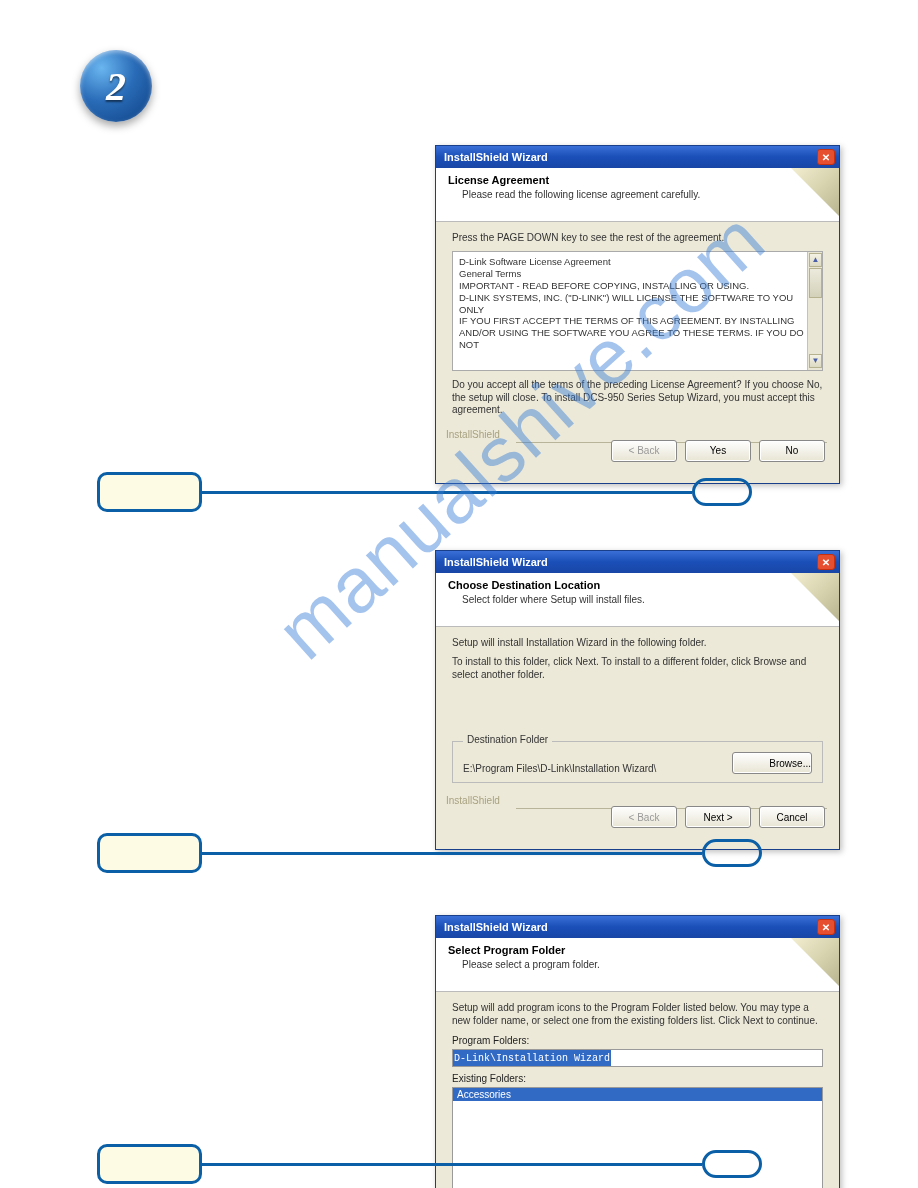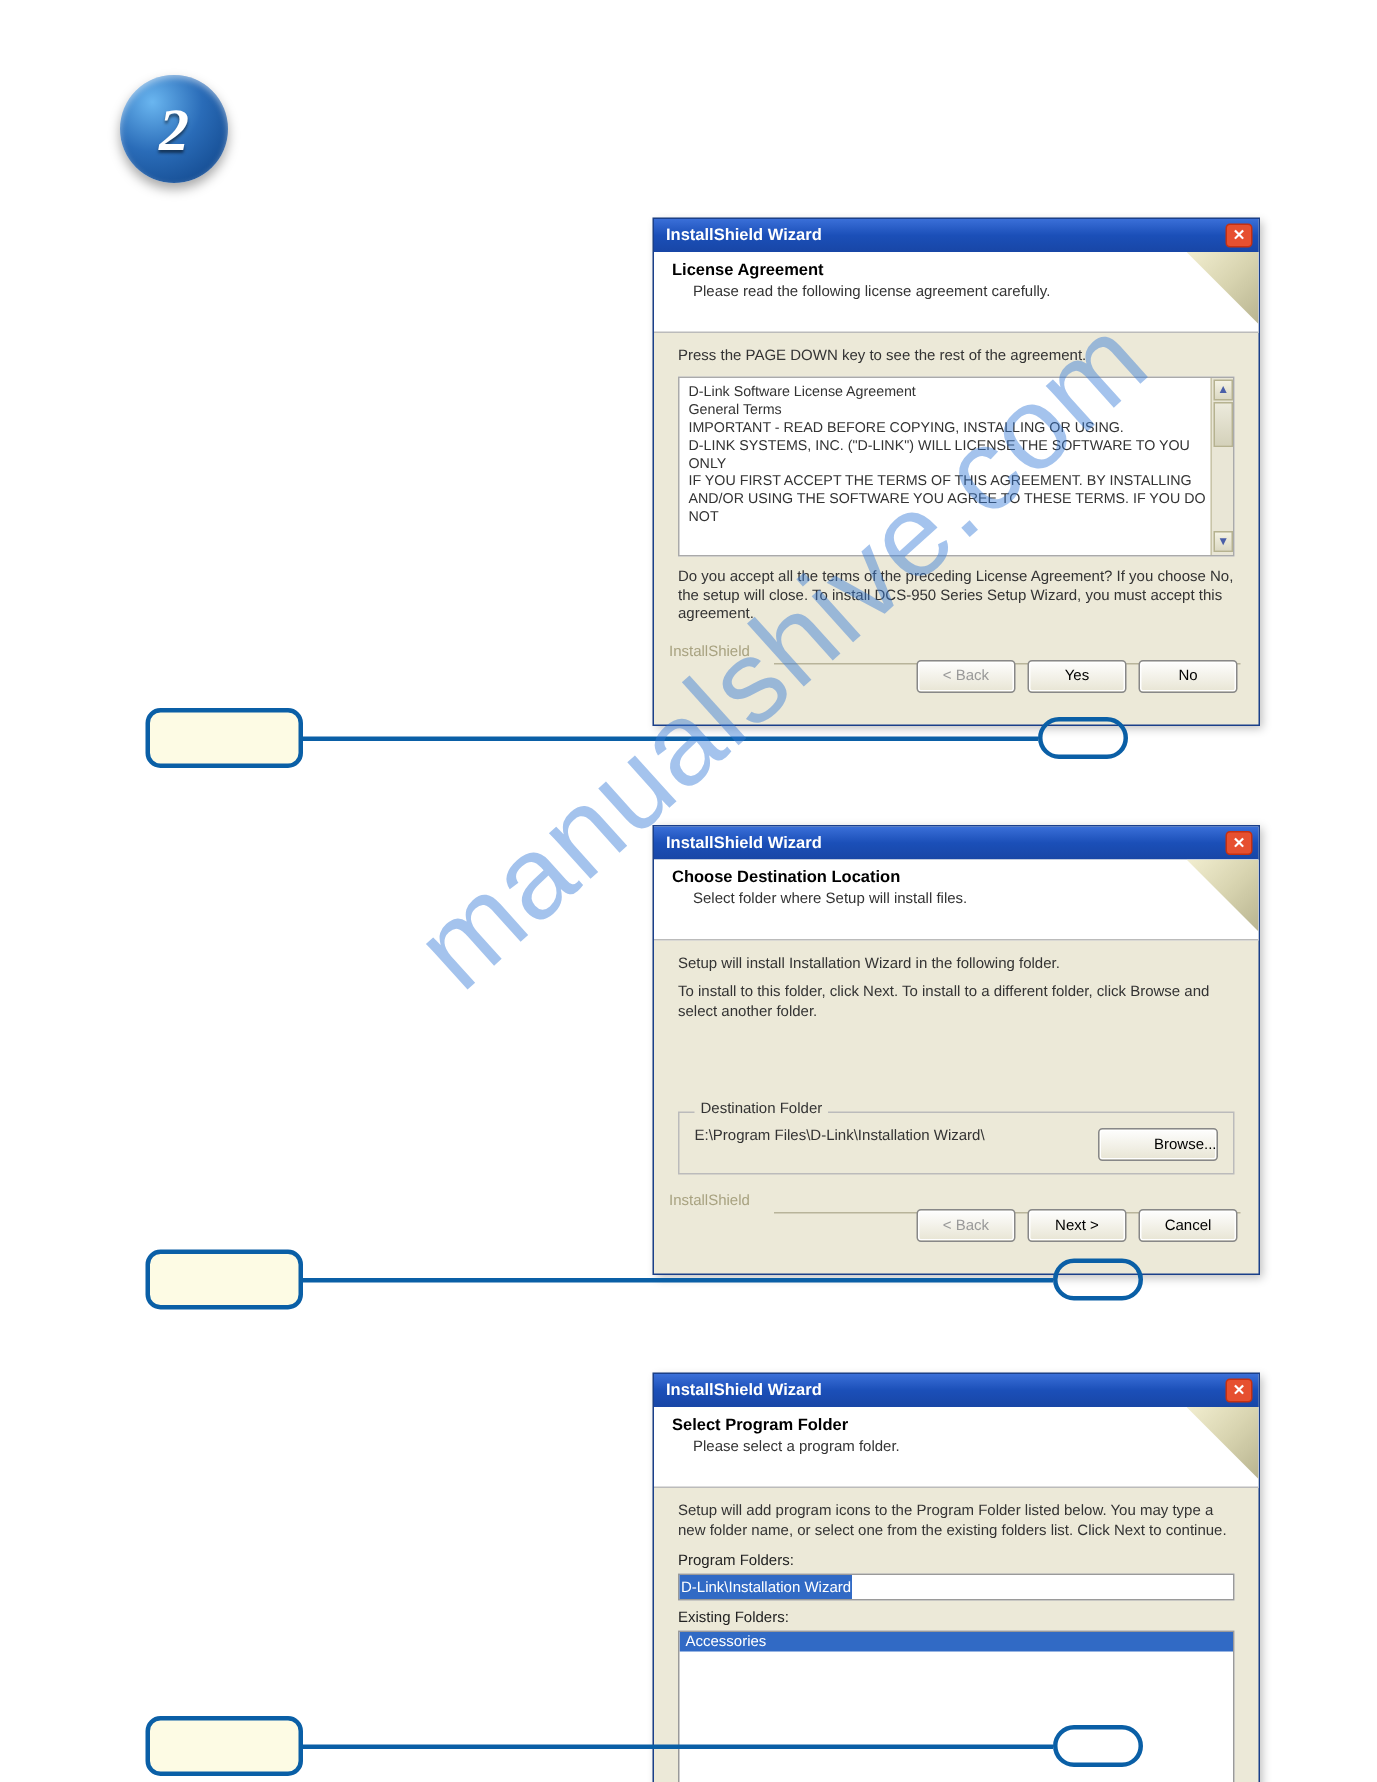--- a/index.html
+++ b/index.html
@@ -179,20 +179,21 @@
     display:flex;align-items:center;
     position:relative;
     margin-bottom:6px;
   }
   .text-input .sel {
     background: #316ac5;
     color: #fff;
     height:100%;
     display:flex;align-items:center;
     padding: 0 1px;
+    font-family: Liberation Mono, monospace;
   }
   .listbox {
     width:100%; height:140px;
     border:1px solid #9a9a9a;
     background:#fff;
     font-size:10px;
     overflow:hidden;
   }
   .listbox .sel-row {
     background:#316ac5; color:#fff;
@@ -271,21 +272,21 @@
   </div>
   <div class="header-band">
     <div class="hb-title">Choose Destination Location</div>
     <div class="hb-sub">Select folder where Setup will install files.</div>
   </div>
   <div class="dlg-body">
     <div style="margin-bottom:8px;">Setup will install Installation Wizard in the following folder.</div>
     <div style="line-height:1.25;">To install to this folder, click Next. To install to a different folder, click Browse and select another folder.</div>
     <div class="group-box">
       <div class="group-legend">Destination Folder</div>
-      <div style="display:flex;justify-content:space-between;align-items:flex-start;">
+      <div style="display:flex;justify-content:space-between;align-items:flex-end;">
         <span>E:\Program Files\D-Link\Installation Wizard\</span>
         <div class="win-btn" style="min-width:72px;padding-left:36px;">Browse...</div>
       </div>
     </div>
   </div>
   <div class="footnote">InstallShield</div>
   <div class="foot-line"></div>
   <div class="button-row">
     <div class="win-btn disabled">&lt; Back</div>
     <div class="win-btn">Next &gt;</div>

